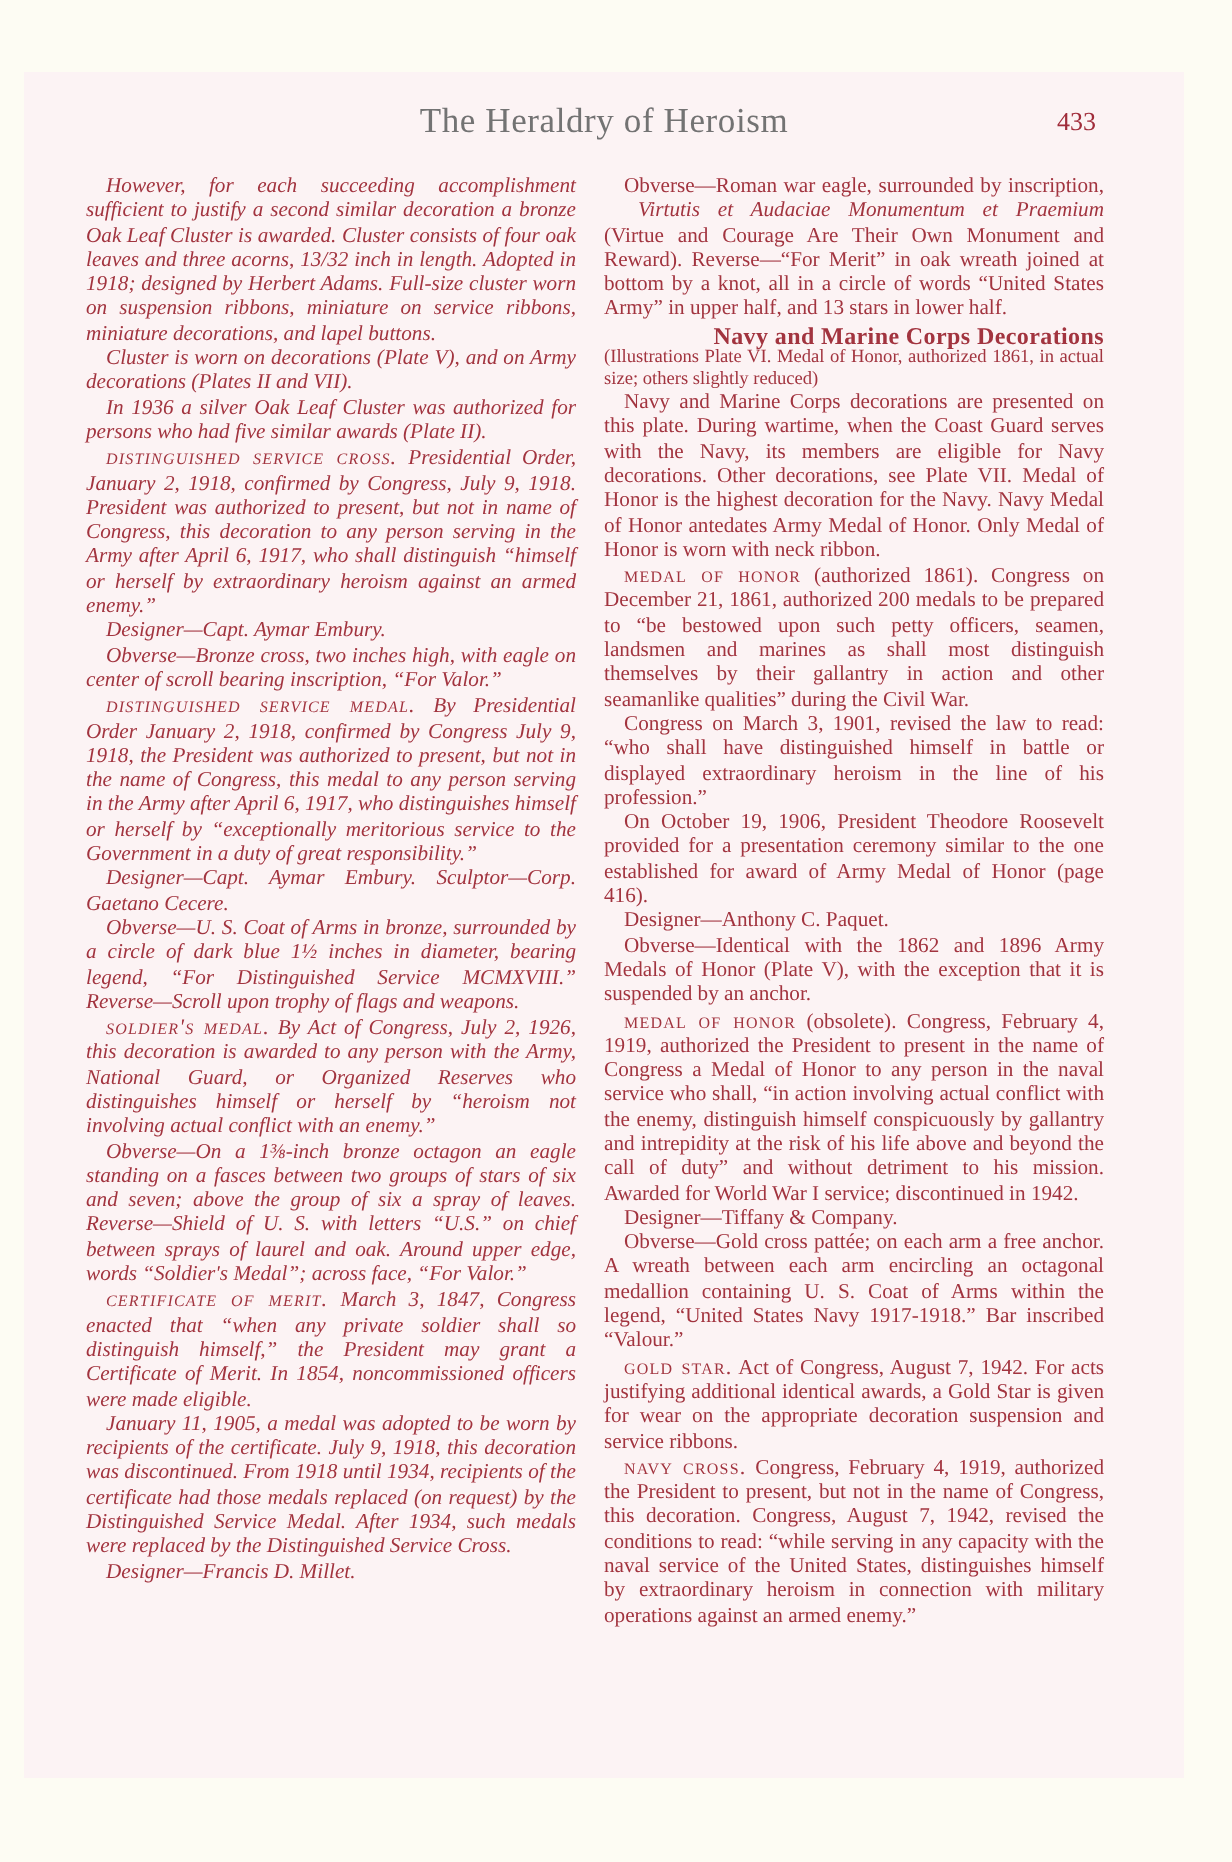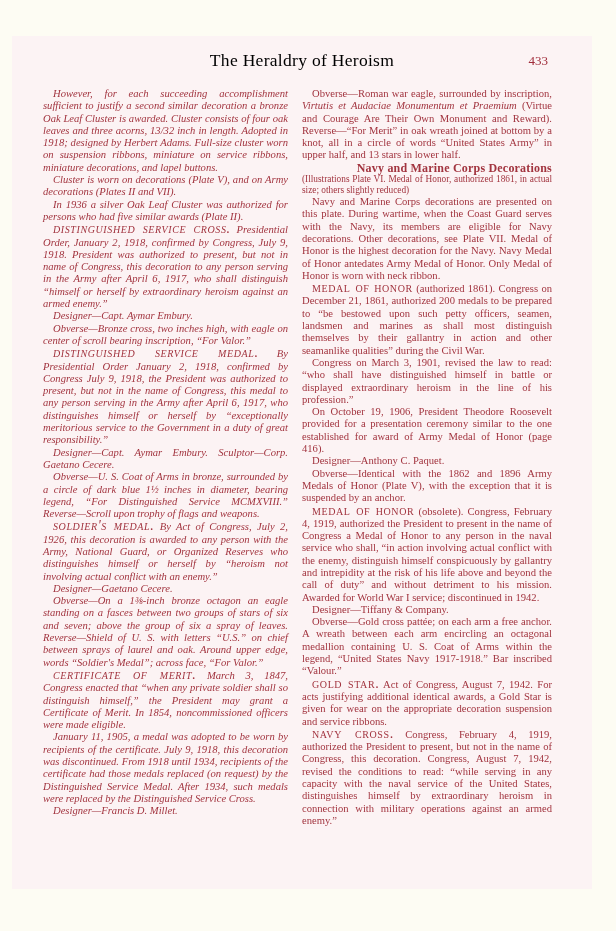--- a/index.html
+++ b/index.html
@@ -20,21 +20,21 @@
   .running-head {
     position: absolute;
     left: 0; right: 0; top: 14px;
     height: 22px;
   }
   .running-title {
     position: absolute;
     left: 0; right: 0; text-align: center;
     font-size: 17.5px;
     letter-spacing: 0.3px;
-    color: #000000;
+    color: #737373;
   }
   .page-number {
     position: absolute;
     right: 44px; top: 3px;
     font-size: 13px;
     color: #a02c3a;
     margin-left: 24px;
   }
   .col {
     position: absolute;
@@ -44,24 +44,24 @@
     line-height: 12.3px;
     text-align: justify;
     hyphens: manual;
   }
   .col.left { left: 31px; font-style: italic; }
   .col.right { left: 290px; width: 250px; }
   .col p { margin: 0; text-indent: 10px; }
   .sc {
     font-variant: small-caps;
     text-transform: lowercase;
-    font-size: 14px;
+    font-size: 11px;
     letter-spacing: 0.6px;
   }
-  .it { font-style: italic; }
+  .it { font-style: italic; margin-left: 17px; }
   .section-heading {
     text-align: right;
     font-weight: bold;
     font-size: 12px;
     margin: 12px 0 2px 0;
     text-indent: 0 !important;
     letter-spacing: 0.2px;
   }
   .section-caption {
     font-size: 9.3px;
@@ -86,21 +86,20 @@
 
     <p><span class="sc">Distinguished Service Cross.</span><span> Presidential Order, January 2, 1918, confirmed by Congress, July 9, 1918. President was authorized to present, but not in name of Congress, this decoration to any person serving in the Army after April 6, 1917, who shall distinguish “himself or herself by extraordinary heroism against an armed enemy.”</span></p>
     <p>Designer—Capt. Aymar Embury.</p>
     <p>Obverse—Bronze cross, two inches high, with eagle on center of scroll bearing inscription, “For Valor.”</p>
 
     <p><span class="sc">Distinguished Service Medal.</span><span> By Presidential Order January 2, 1918, confirmed by Congress July 9, 1918, the President was authorized to present, but not in the name of Congress, this medal to any person serving in the Army after April 6, 1917, who distinguishes himself or herself by “exceptionally meritorious service to the Government in a duty of great responsibility.”</span></p>
     <p>Designer—Capt. Aymar Embury. Sculptor—Corp. Gaetano Cecere.</p>
     <p>Obverse—U. S. Coat of Arms in bronze, surrounded by a circle of dark blue 1½ inches in diameter, bearing legend, “For Distinguished Service MCMXVIII.” Reverse—Scroll upon trophy of flags and weapons.</p>
 
     <p><span class="sc">Soldier's Medal.</span><span> By Act of Congress, July 2, 1926, this decoration is awarded to any person with the Army, National Guard, or Organized Reserves who distinguishes himself or herself by “heroism not involving actual conflict with an enemy.”</span></p>
-    <p>Designer—Gaetano Cecere.</p>
     <p>Obverse—On a 1⅜-inch bronze octagon an eagle standing on a fasces between two groups of stars of six and seven; above the group of six a spray of leaves. Reverse—Shield of U. S. with letters “U.S.” on chief between sprays of laurel and oak. Around upper edge, words “Soldier's Medal”; across face, “For Valor.”</p>
 
     <p><span class="sc">Certificate of Merit.</span><span> March 3, 1847, Congress enacted that “when any private soldier shall so distinguish himself,” the President may grant a Certificate of Merit. In 1854, noncommissioned officers were made eligible.</span></p>
     <p>January 11, 1905, a medal was adopted to be worn by recipients of the certificate. July 9, 1918, this decoration was discontinued. From 1918 until 1934, recipients of the certificate had those medals replaced (on request) by the Distinguished Service Medal. After 1934, such medals were replaced by the Distinguished Service Cross.</p>
     <p>Designer—Francis D. Millet.</p>
   </div>
 
   <div class="col right">
     <p><span>Obverse—Roman war eagle, surrounded by inscription, </span><span class="it">Virtutis et Audaciae Monumentum et Praemium</span><span> (Virtue and Courage Are Their Own Monument and Reward). Reverse—“For Merit” in oak wreath joined at bottom by a knot, all in a circle of words “United States Army” in upper half, and 13 stars in lower half.</span></p>
 

